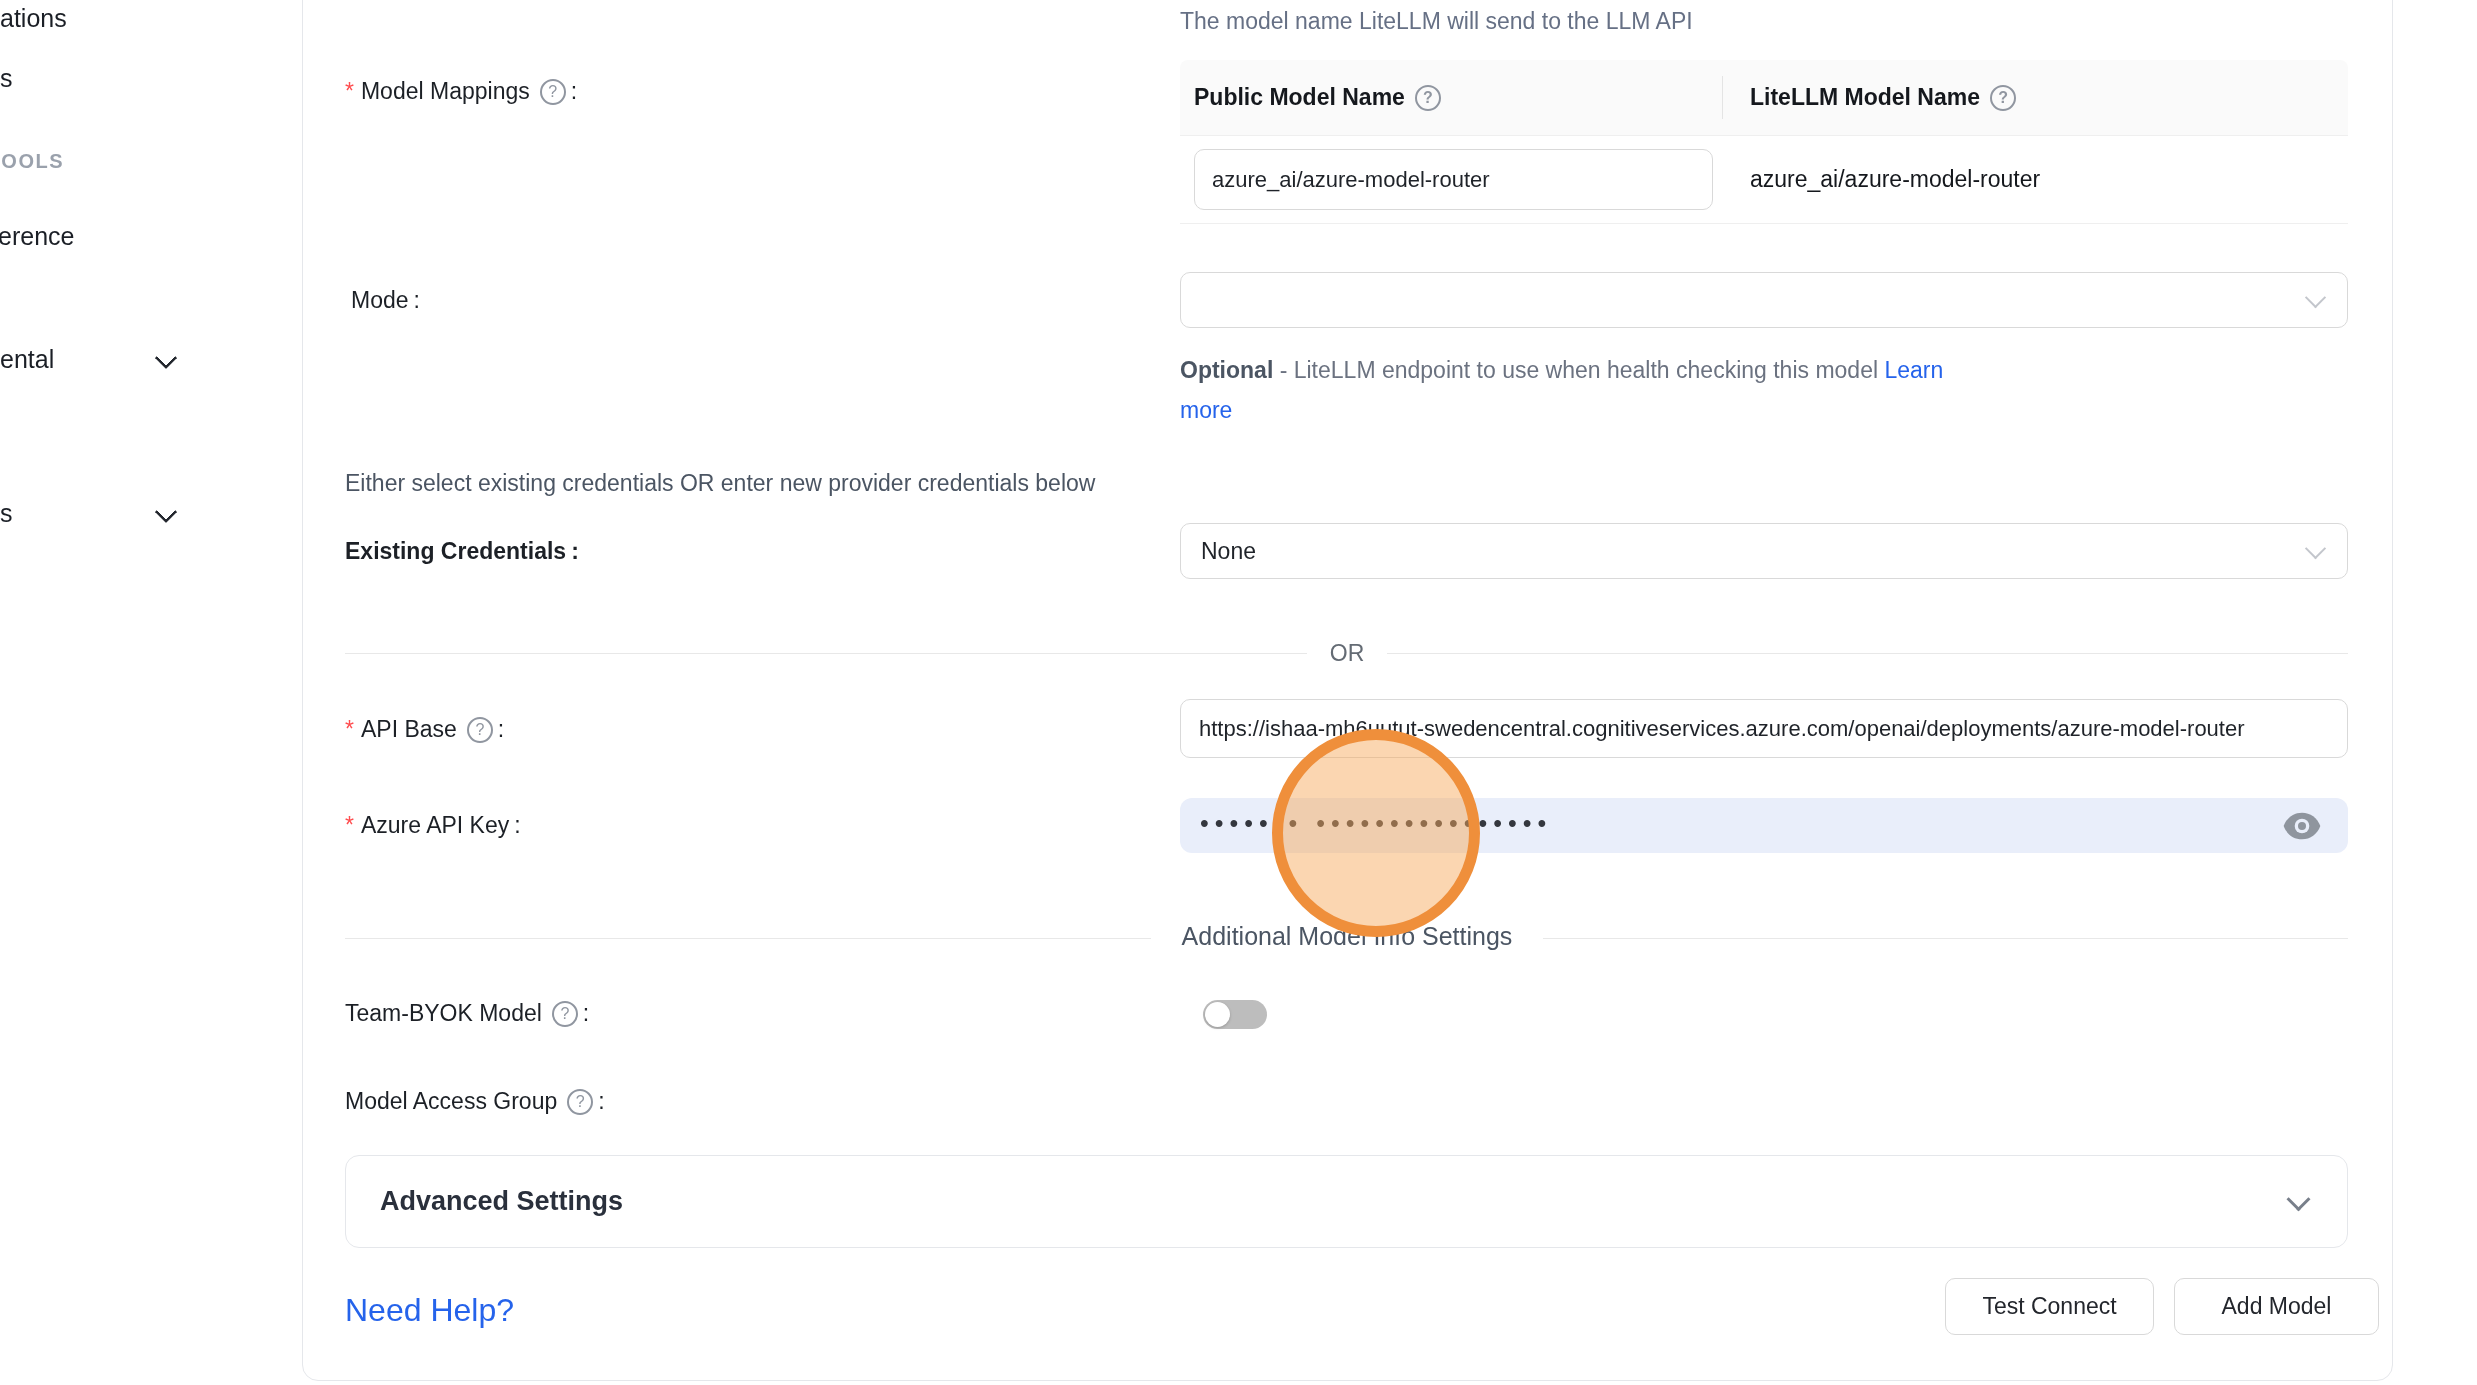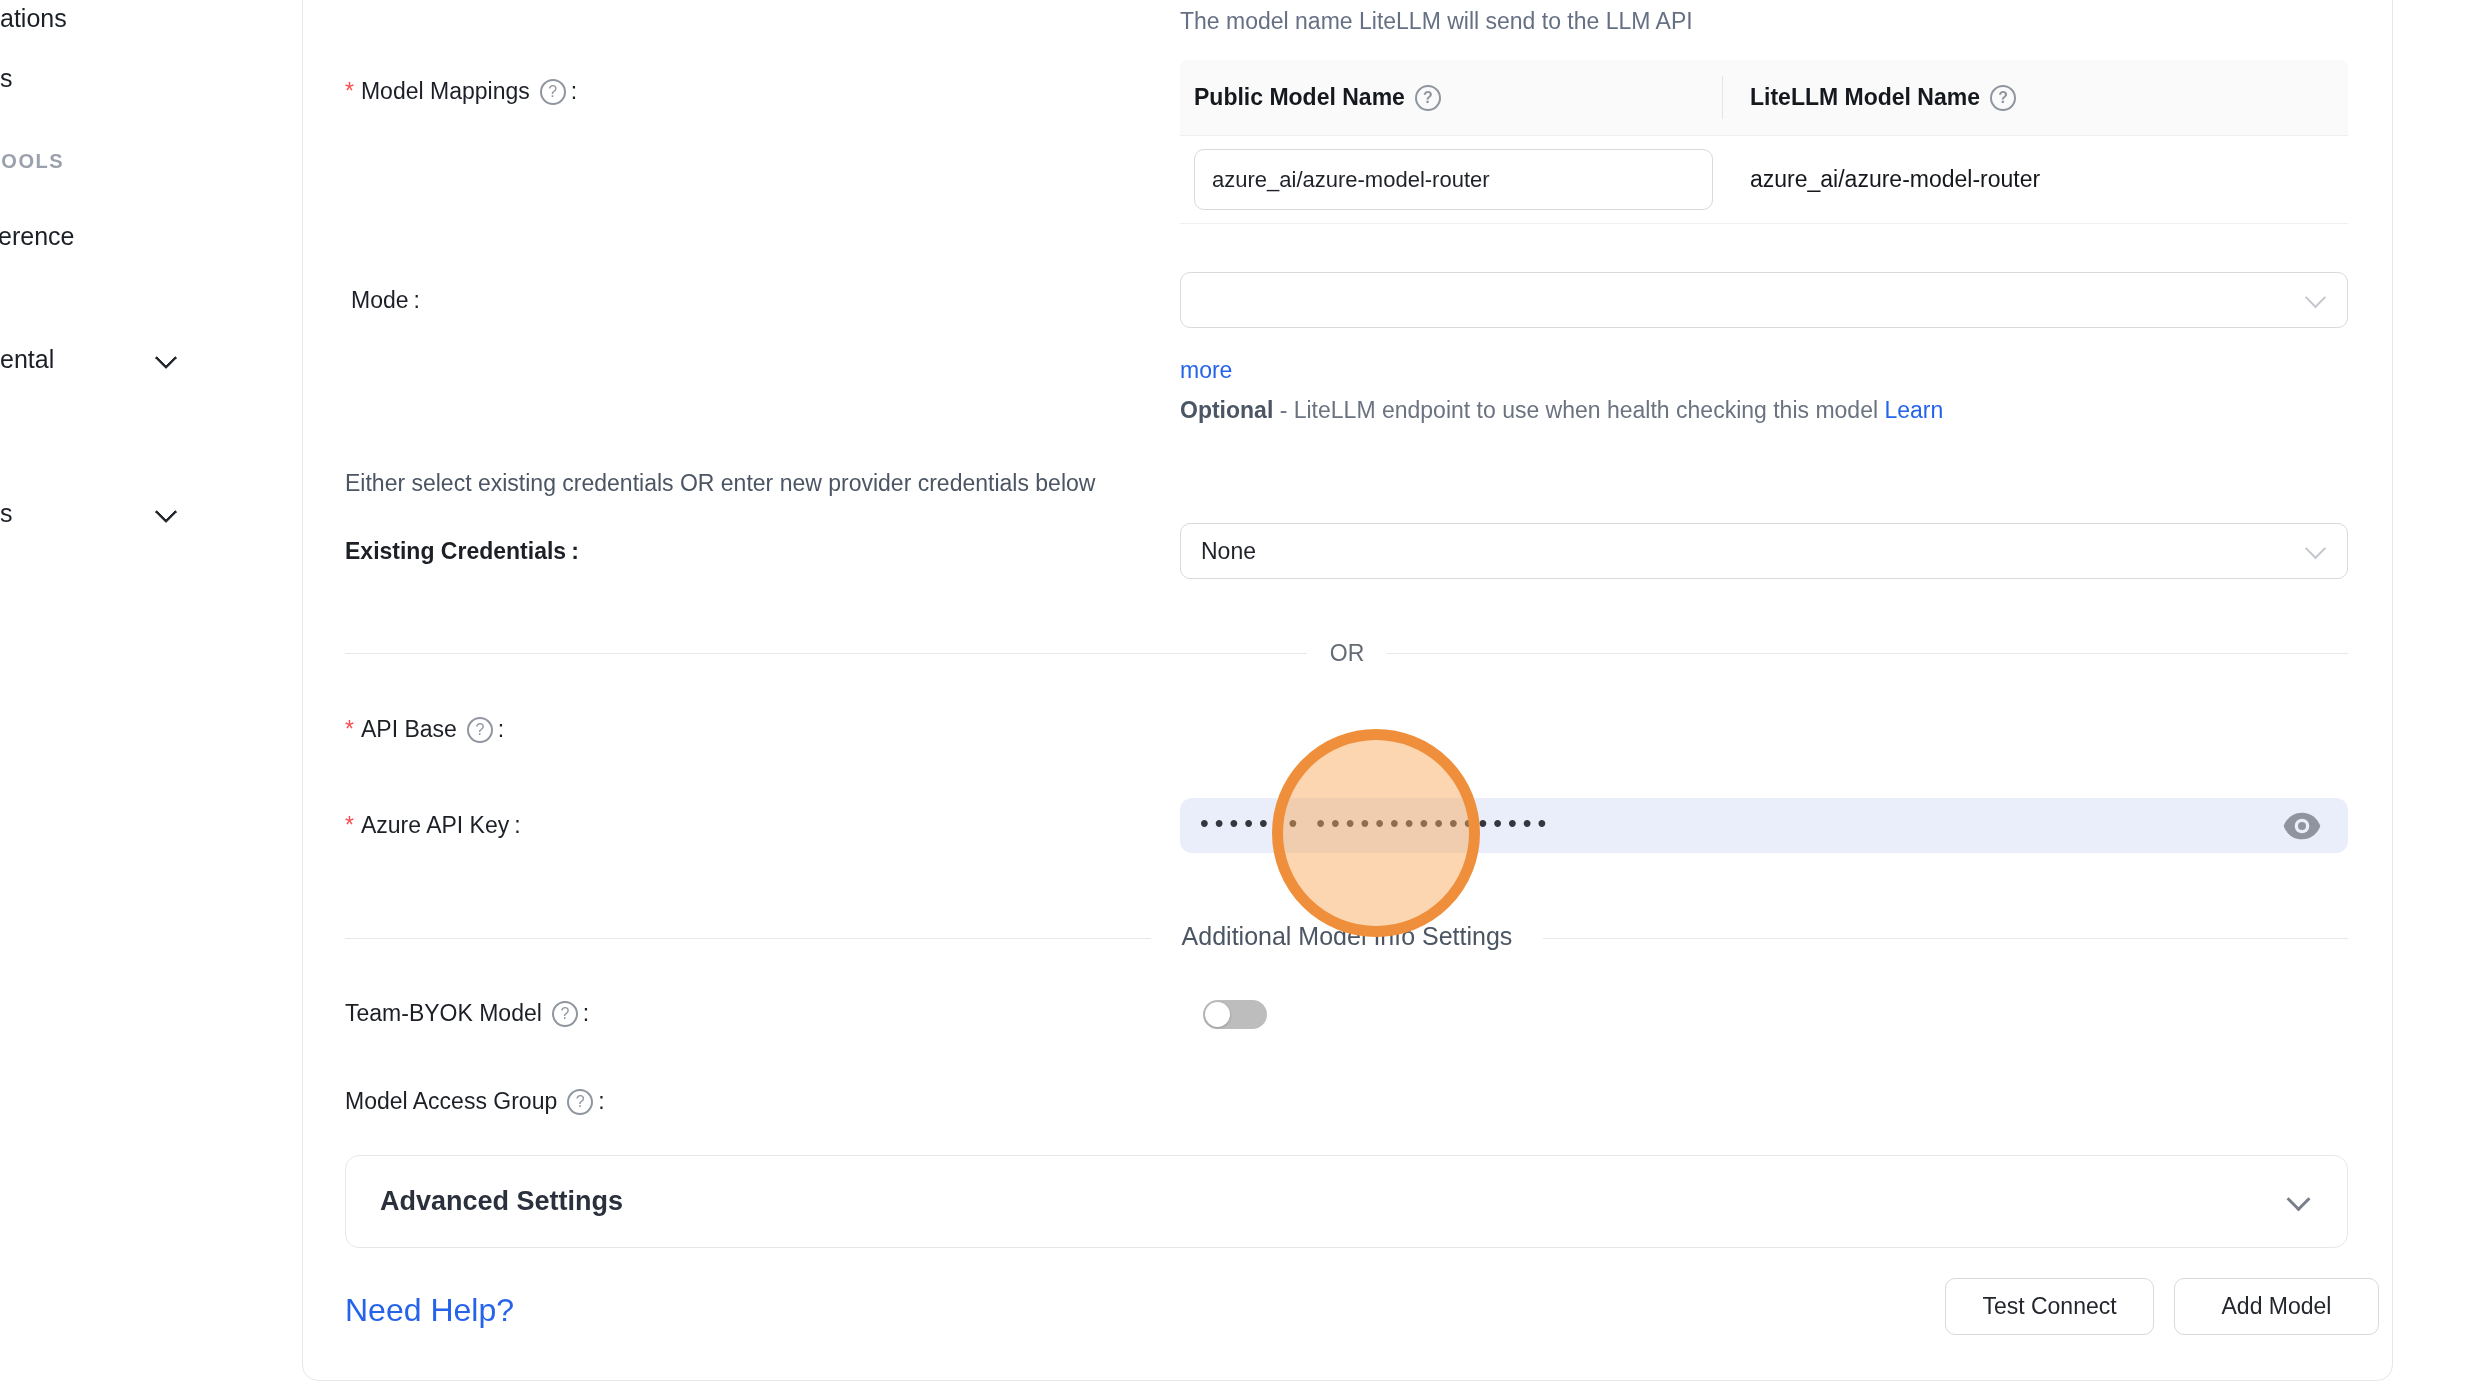--- a/index.html
+++ b/index.html
@@ -115,27 +115,27 @@
   <div class="flabel" style="left:351px; top:287px;">
     <span>Mode</span>
     <span class="colon">:</span>
   </div>
   <div class="select" style="left:1180px; top:272px; width:1168px; height:56px;">
     <span class="chev"></span>
   </div>
 
   <div class="mode-help">
     <div>
-      <span class="link">more</span>
-    </div>
-    <div>
       <b>Optional</b>
       <span>- LiteLLM endpoint to use when health checking this model</span>
       <span class="link">Learn</span>
     </div>
+    <div>
+      <span class="link">more</span>
+    </div>
   </div>
 
   <div class="hint" style="left:345px; top:470px; color:#4b5563;">Either select existing credentials OR enter new provider credentials below</div>
 
   <div class="flabel" style="left:345px; top:538px;font-weight:bold;">
     <span>Existing Credentials</span>
     <span class="colon">:</span>
   </div>
   <div class="select" style="left:1180px; top:523px; width:1168px; height:56px;">
     <span>None</span>
@@ -145,20 +145,21 @@
   <div class="hline" style="left:345px; top:653px; width:962px;"></div>
   <div class="div-text" style="left:1307px; top:640px; width:80px; font-size:23px; color:#646b74;">OR</div>
   <div class="hline" style="left:1387px; top:653px; width:961px;"></div>
 
   <div class="flabel" style="left:345px; top:716px;">
     <span class="req">*</span>
     <span>API Base</span>
     <span class="qicon">?</span>
     <span class="colon">:</span>
   </div>
+  <input class="text-input" style="left: 1180px; top: 699px; width: 1168px; height: 59px;" type="text" value="https://ishaa-mh6uutut-swedencentral.cognitiveservices.azure.com/openai/deployments/azure-model-router">
 
   <div class="flabel" style="left:345px; top:812px;">
     <span class="req">*</span>
     <span>Azure API Key</span>
     <span class="colon">:</span>
   </div>
   <div class="key-field">
     <span class="dots">••••••• ••••••••••••••••</span>
     <span class="eye">
       <svg viewBox="0 0 24 18" width="40" height="30">

